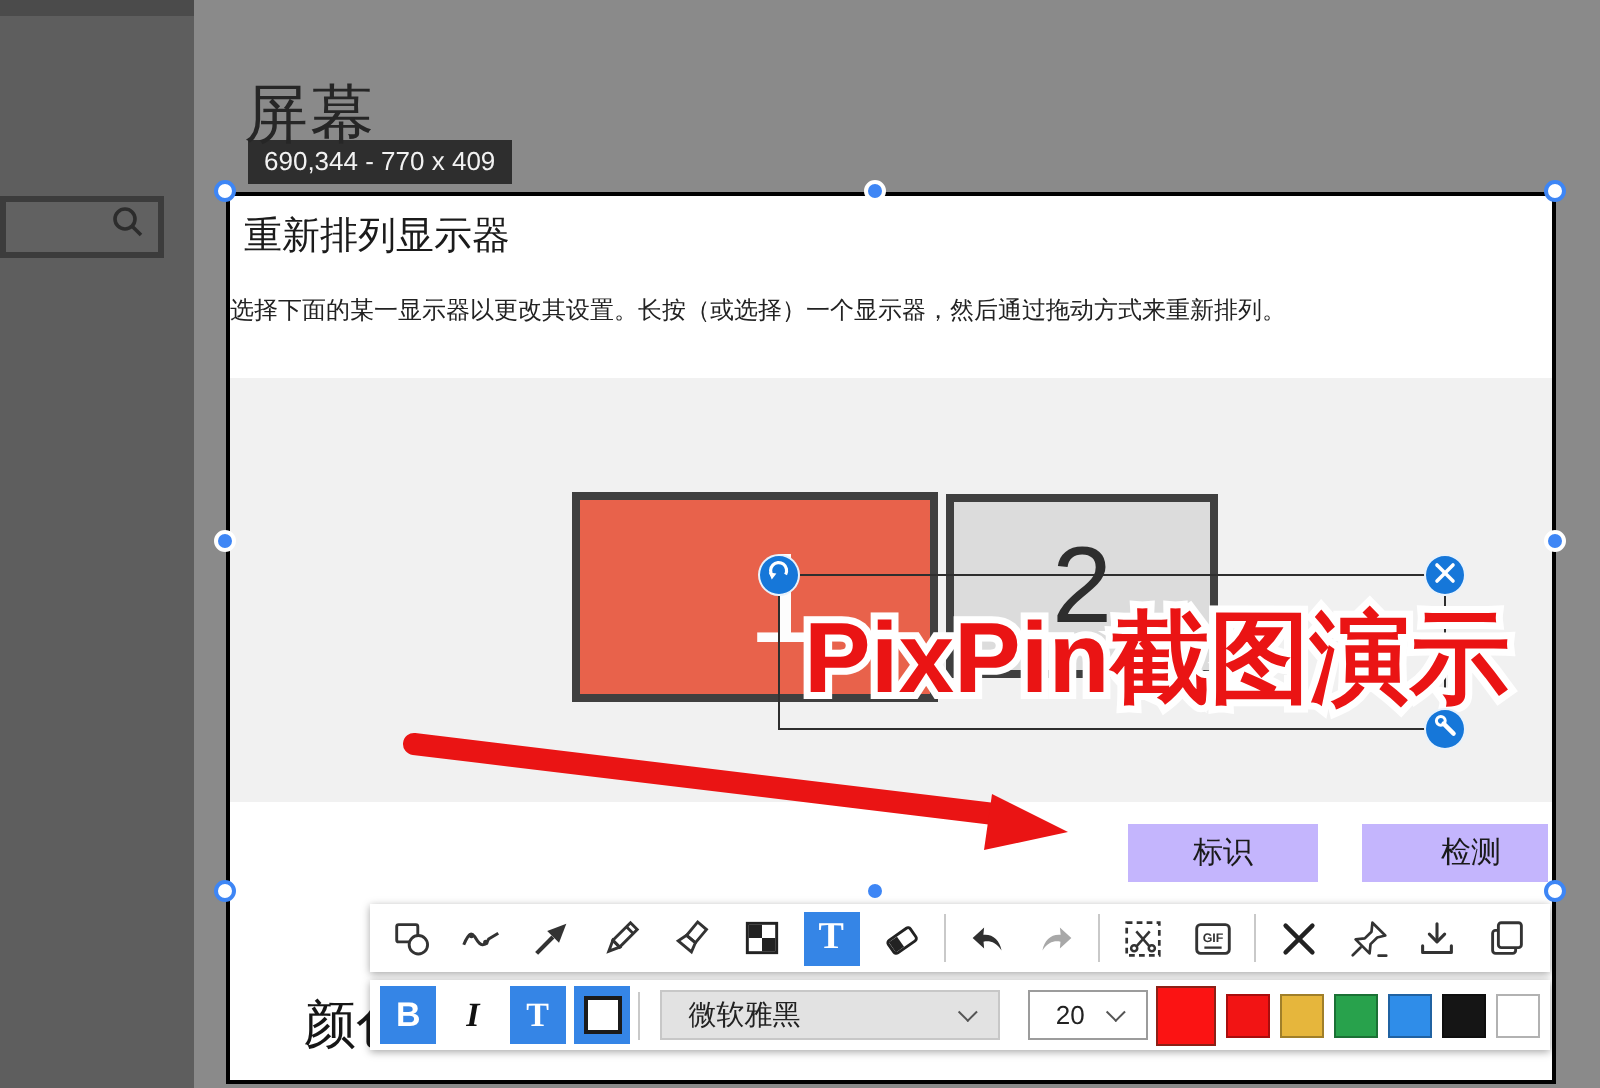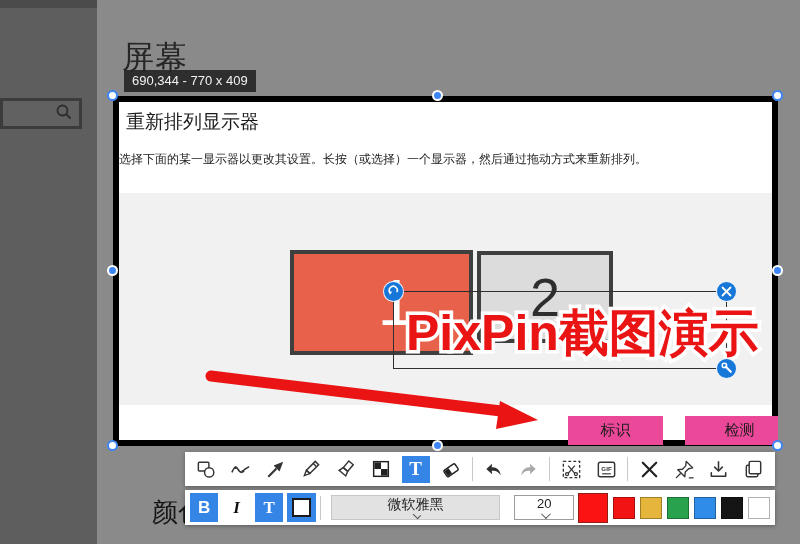--- a/index.html
+++ b/index.html
@@ -17,22 +17,22 @@
     display:flex; align-items:center; justify-content:flex-end; padding-right:6px;
   }
   .page-title { position:absolute; left:122px; top:36px; font-size:32px; color:#262626; letter-spacing:1px; white-space:nowrap; }
   .tooltip {
     position:absolute; left:124px; top:70px; height:22px; z-index:12;
     background:rgba(38,38,38,0.92); color:#f2f2f2; font-size:13px;
     padding:3px 8px 0 8px; white-space:nowrap;
   }
   
   .selection {
-    position:absolute; left:113px; top:96px; width:665px; height:350px;
-    background:#ffffff; border:6px solid #000000; z-index:2;
+    position:absolute; left:113px; top:96px; width:665px; height:446px;
+    background:#ffffff; border:2px solid #000000; z-index:2;
   }
   .dlg-title { position:absolute; left:7px; top:7px; font-size:19px; color:#1b1b1b; white-space:nowrap; }
   .dlg-desc  { position:absolute; left:0; top:49px; font-size:12px; color:#222; white-space:nowrap; overflow:hidden; width:650px; }
   .band { position:absolute; left:0; right:0; top:91px; height:212px; background:#f1f1f1; z-index:1; }
   .monitor { position:absolute; border:4px solid #3f3f3f; display:flex; align-items:center; justify-content:center; z-index:2; }
   .mon1 { left:171px; top:148px; width:183px; height:105px; background:#e8624b; }
   .mon1 .mnum { color:#fdfdfd; font-size:64px; font-weight:300; transform:translateX(14px); }
   .mon2 { left:358px; top:149px; width:136px; height:92px; background:#dcdcdc; }
   .mon2 .mnum { color:#2e2e2e; font-size:54px; font-weight:300; }
   .arrow-svg { position:absolute; left:0; top:0; width:659px; height:344px; z-index:3; pointer-events:none; }
@@ -49,21 +49,21 @@
   }
   .ann-handle {
     position:absolute; width:21px; height:21px; border-radius:50%;
     background:#1677d9; border:1px solid rgba(255,255,255,.9);
     display:flex; align-items:center; justify-content:center; z-index:5;
   }
   .ah-rotate { left:-11px; top:-11px; }
   .ah-close  { right:-11px; top:-11px; }
   .ah-resize { right:-11px; bottom:-11px; }
   .dlg-btn {
-    position:absolute; top:314px; height:29px; background:#ec4899; color:#1a1a1a;
+    position:absolute; top:314px; height:29px; background:#c4b5fd; color:#1a1a1a;
     font-size:15px; display:flex; align-items:center; justify-content:center; z-index:2;
     border:none; font-family:inherit;
   }
   .btn-identify { left:449px; width:95px; }
   .btn-detect   { left:566px; width:93px;padding-left:16px; }
   
   .sel-handle { position:absolute; width:11px; height:11px; border-radius:50%; z-index:11; }
   .sel-corner { background:#fff; border:2px solid #3e86f5; }
   .sel-mid    { background:#3e86f5; border:2px solid #fff; }
   
@@ -85,21 +85,21 @@
   .fmt { width:30px; height:29px; display:flex; align-items:center; justify-content:center; font-size:17px; }
   .fmt-on { background:#3585e6; color:#fff; }
   .fmt-off { background:#fff; color:#111; }
   .fmt-b { font-weight:bold; }
   .fmt-i { font-family:"Liberation Serif", serif; font-style:italic; font-weight:bold; }
   .fmt-t { font-family:"Liberation Serif", serif; font-weight:bold; }
   .chip-wrap { width:30px; height:29px; background:#3585e6; display:flex; align-items:center; justify-content:center; }
   .chip { width:19px; height:19px; background:#fff; border:2px solid #1b1b1b; }
   .select {
     height:25px; display:flex; align-items:center; justify-content:space-between;
-    padding:0 8px; font-size:14px; color:#222;flex-direction:column;
+    padding:0 13px; font-size:14px; color:#222;
   }
   .sel-font { width:178px; background:#e2e2e2; border:1px solid #c7c7c7; margin-left:6px; }
   .sel-size { width:62px; background:#fff; border:1px solid #9c9c9c; margin-left:10px; font-size:13px; }
   .chev { width:7px; height:7px; border-right:1.5px solid #555; border-bottom:1.5px solid #555; transform:rotate(45deg) translateY(-2px); }
   .swatches { display:flex; align-items:center; gap:5px; margin-left:auto; }
   .swatch-big { width:30px; height:30px; border:1px solid #8c2016; }
   .swatch { width:22px; height:22px; border:1px solid rgba(0,0,0,.3); }
   .color-label { position:absolute; left:108px; top:495px; font-size:26px; color:#161616; z-index:13;margin-left:44px; }
 </style>
 </head>

